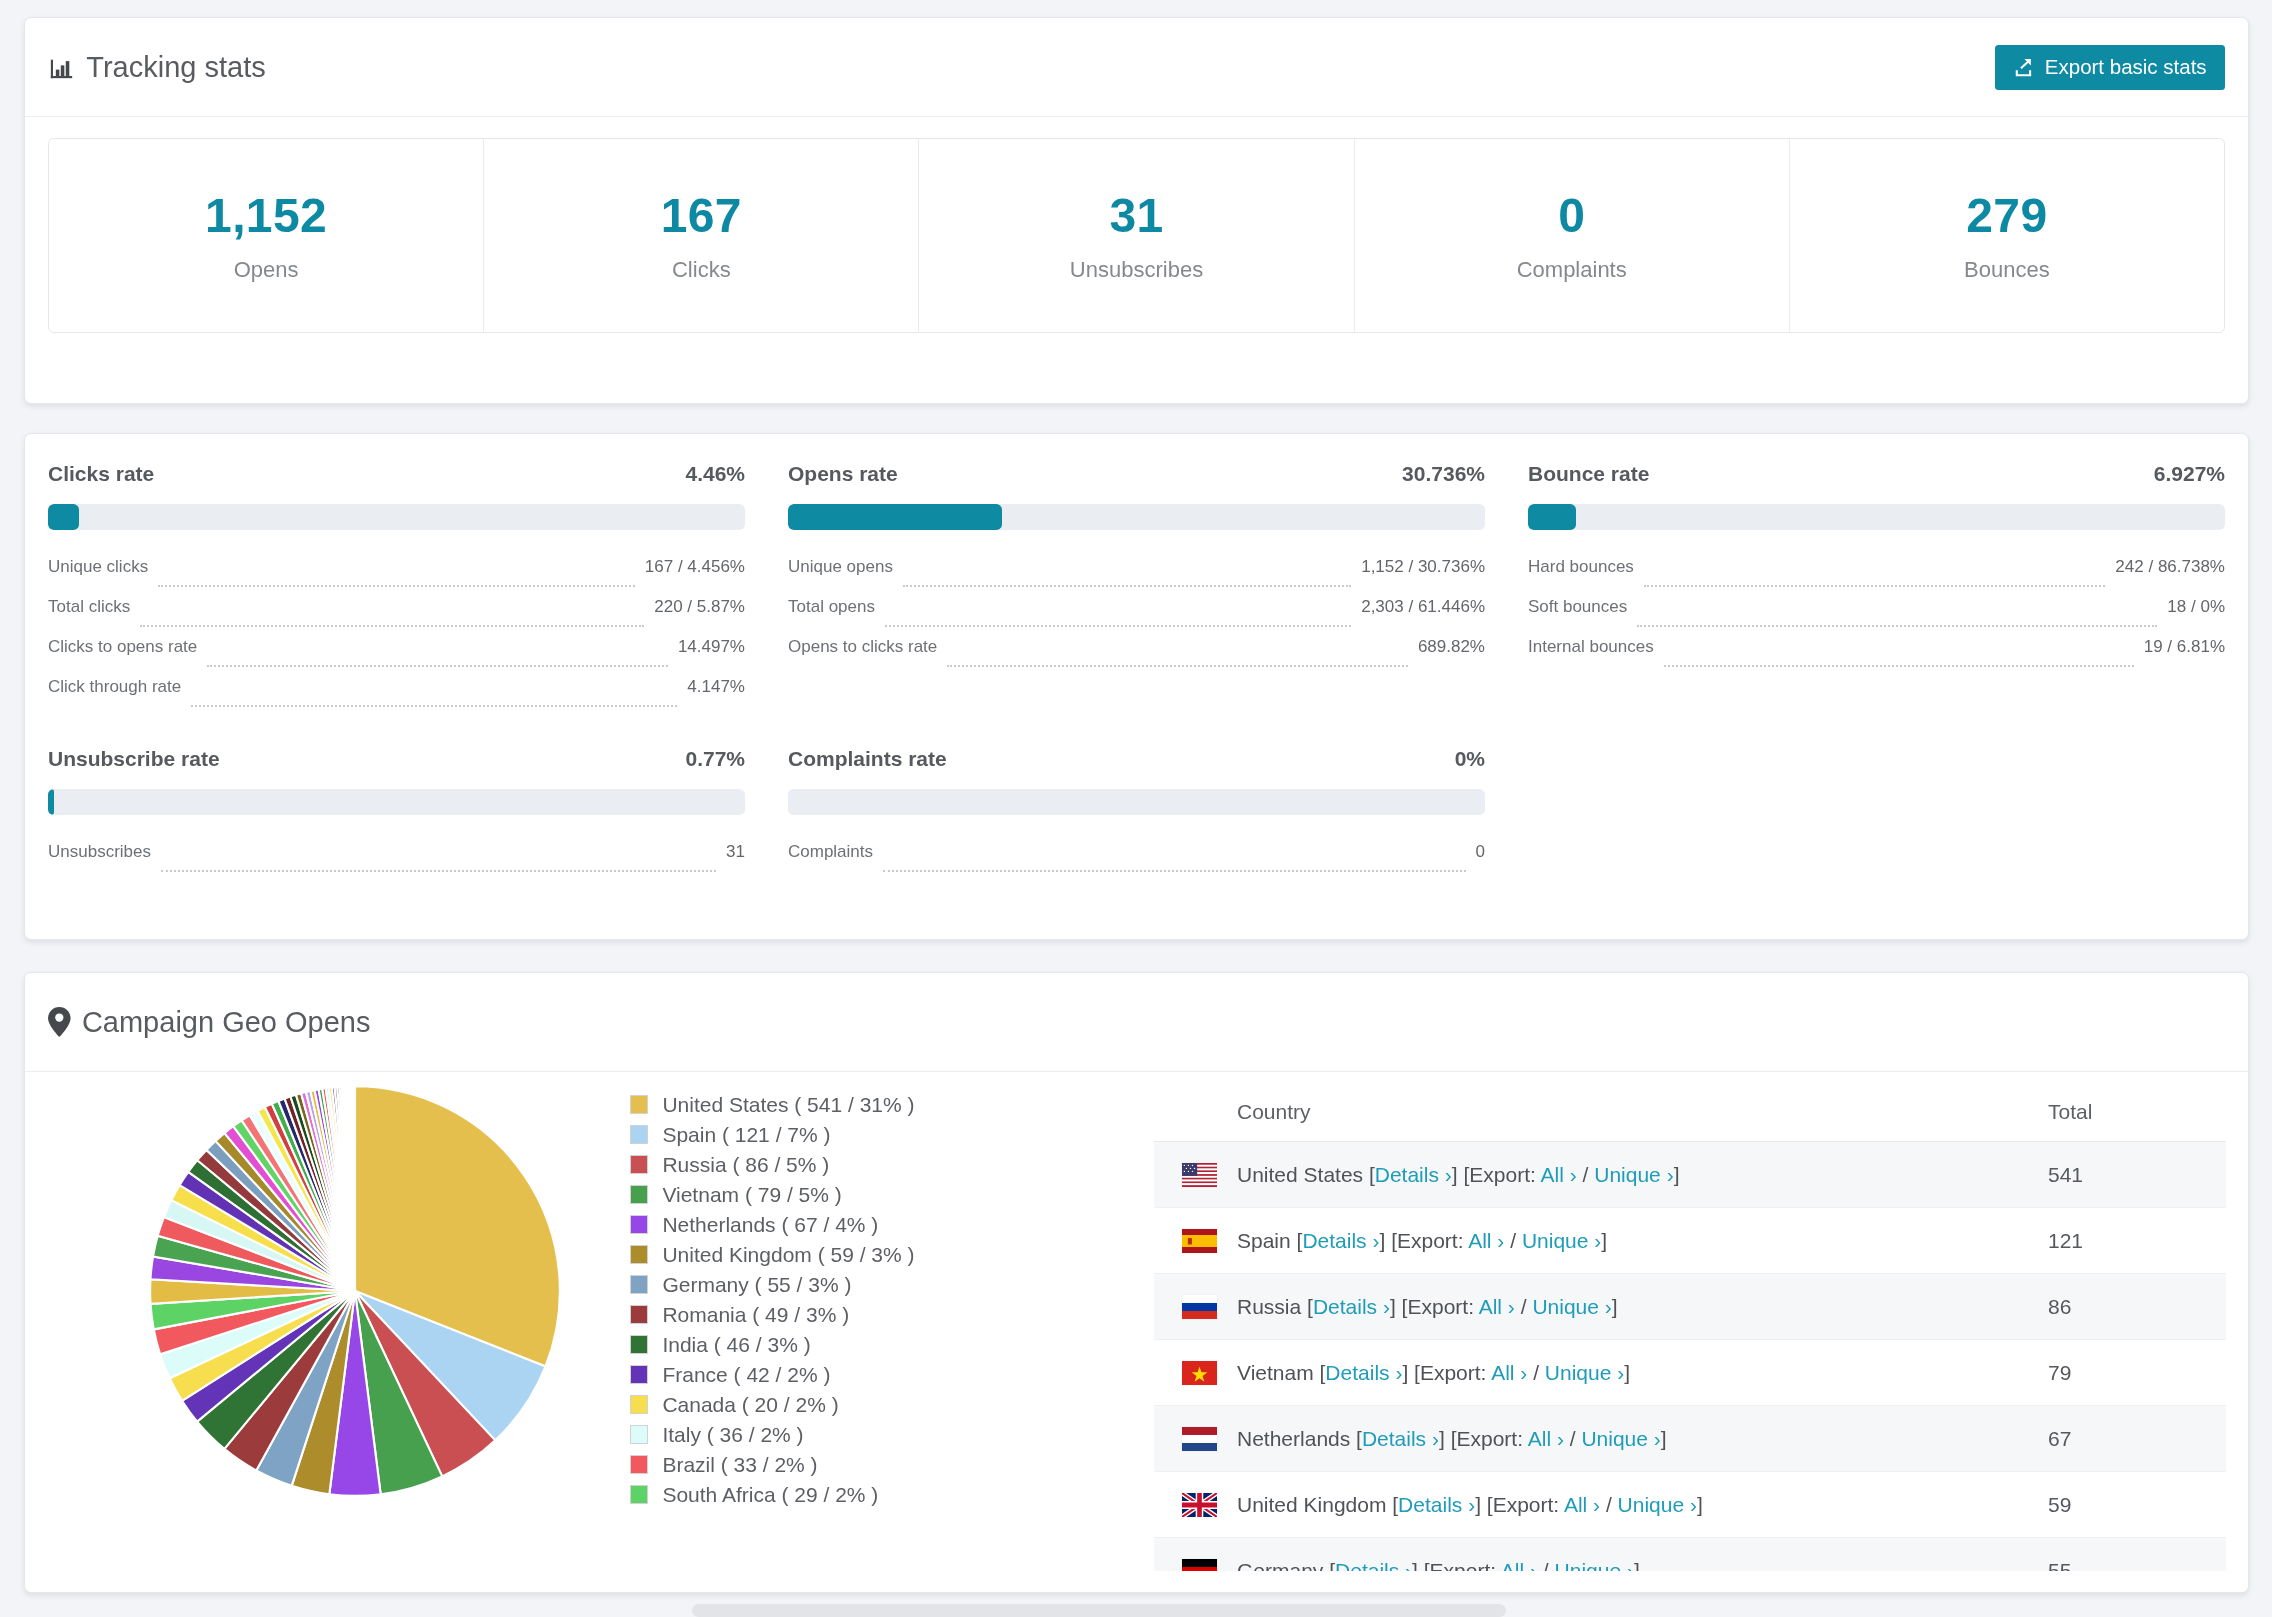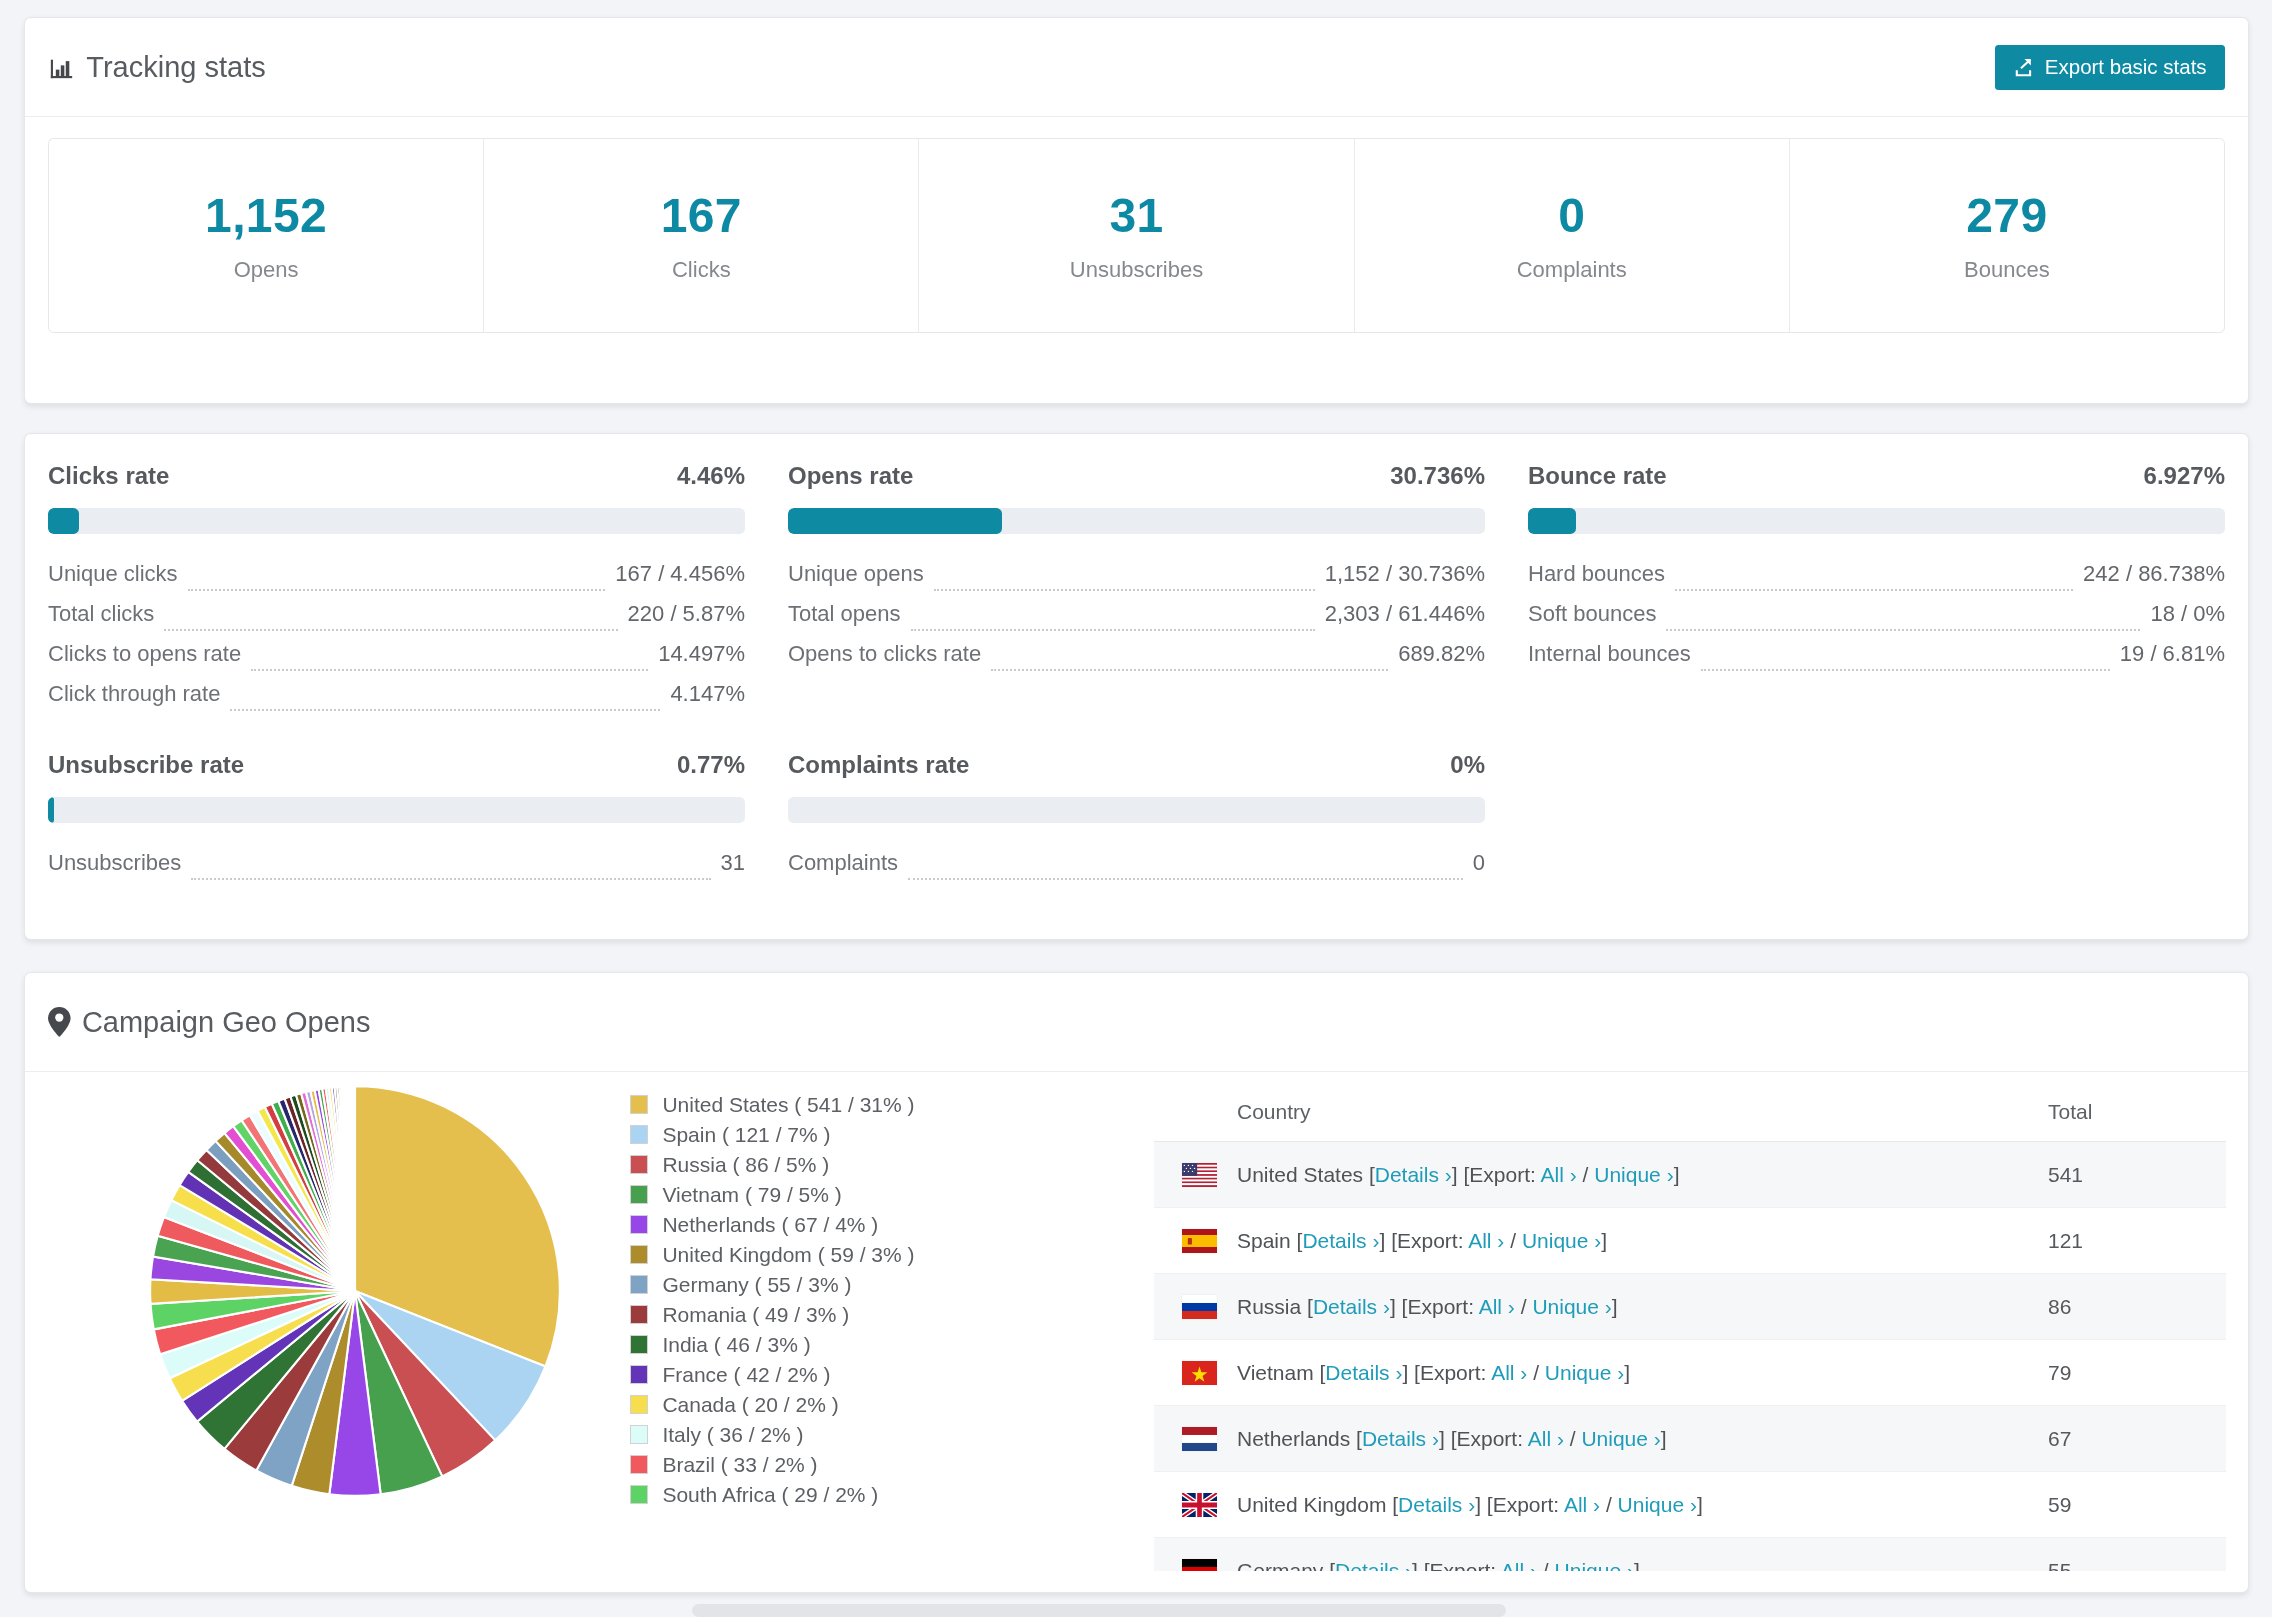--- a/index.html
+++ b/index.html
@@ -22,25 +22,25 @@
   .stats-box{display:flex;margin:21px 23px 16px;height:195px;border:0.7px solid #e5e8eb;border-radius:5.6px;background:#fff;}
   .stat-cell{flex:1;display:flex;flex-direction:column;align-items:center;justify-content:center;}
   .stat-cell + .stat-cell{border-left:0.7px solid #e9ebee;}
   .stat-value{font-size:48px;font-weight:700;color:#0d89a3;letter-spacing:0.4px;}
   .stat-label{font-size:22px;color:#85898e;margin-top:14px;}
 
   .rates-wrap{padding:28px 23px 0;}
   .rates-row{display:grid;grid-template-columns:repeat(3,697px);column-gap:43px;}
   .rates-row.second{margin-top:30px;}
   .rate-title{display:flex;justify-content:space-between;align-items:baseline;
-              font-size:24px;font-weight:700;color:#56595d;}
+              font-size:21px;font-weight:700;color:#56595d;}
   .rate-bar{margin-top:18.4px;height:25.4px;background:#eaedf1;border-radius:5.6px;overflow:hidden;}
   .rate-fill{height:100%;background:#0e8aa2;border-radius:5.6px;}
   .rate-details{margin-top:27px;}
-  .drow{display:flex;align-items:baseline;height:40px;font-size:22px;color:#6d7175;}
+  .drow{display:flex;align-items:baseline;height:40px;font-size:17px;color:#6d7175;}
   .dleader{flex:1;border-bottom:2.1px dotted #c8cacd;margin:0 10px;align-self:flex-end;margin-bottom:10px;}
   .dval{white-space:nowrap;color:#63666a;}
 
   .geo-body{position:relative;height:522px;}
   .legend{position:absolute;left:605px;top:17.6px;list-style:none;margin:0;padding:0;}
   .legend li{display:flex;align-items:center;height:30px;font-size:21px;color:#5c5f63;}
   .legend .sw{width:18.4px;height:18.4px;border:1.4px solid #d2d2d2;margin-right:14px;flex:0 0 auto;}
 
   .pie-svg{position:absolute;left:123px;top:12px;}
 

